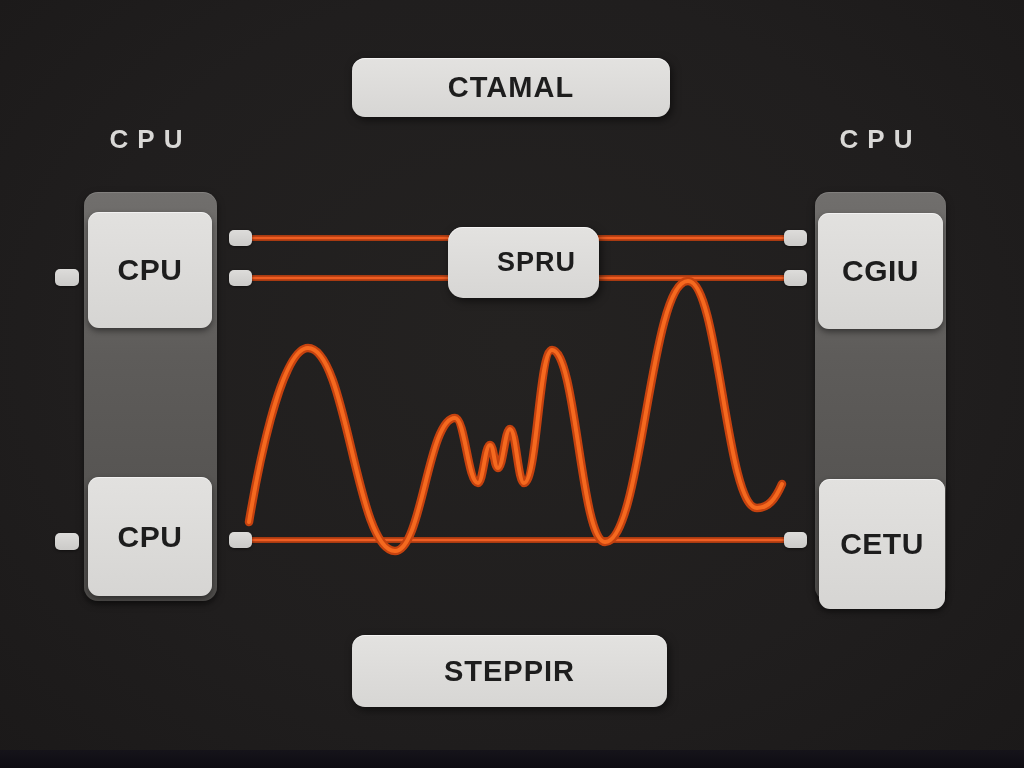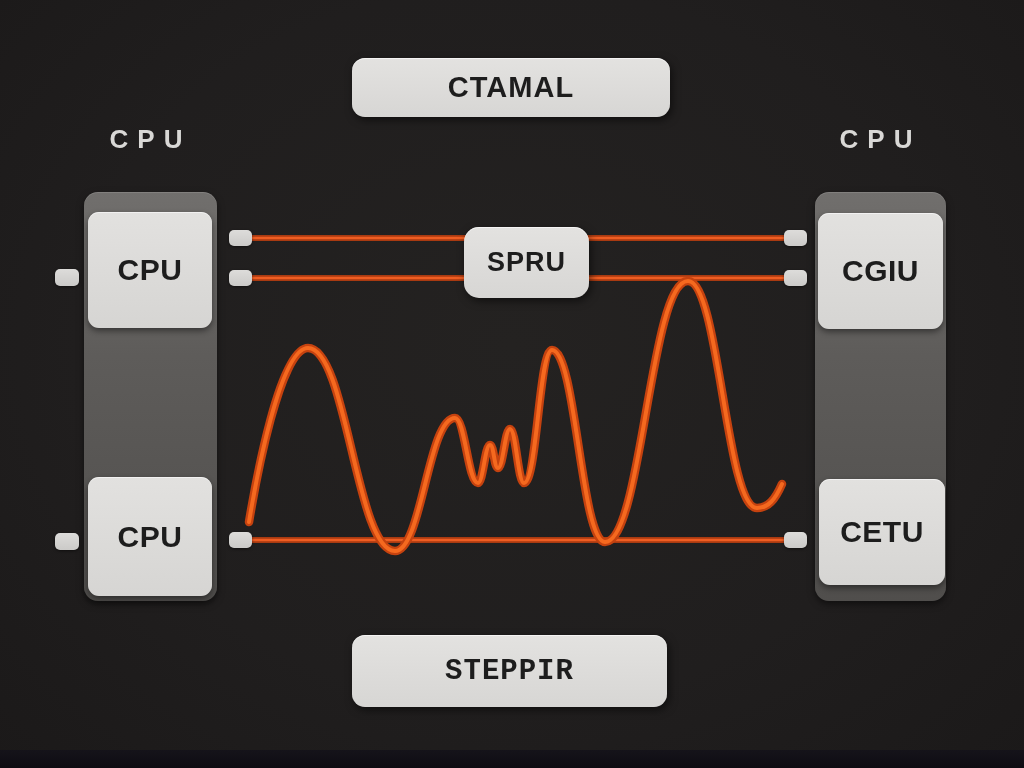--- a/index.html
+++ b/index.html
@@ -14,22 +14,22 @@
   }
   
   .pill{
     position:absolute;display:flex;align-items:center;justify-content:center;
     background:linear-gradient(#e3e2e0,#d7d6d4);
     border-radius:13px;color:#1d1d1d;font-weight:bold;
     box-shadow:2px 3px 8px rgba(0,0,0,.55), inset 0 1px 0 rgba(255,255,255,.6);
     letter-spacing:1px;z-index:6;text-align:right;
   }
   .pill.top-label{left:352px;top:58px;width:318px;height:59px;font-size:29px;}
-  .pill.bottom-label{left:352px;top:635px;width:315px;height:72px;font-size:29px;font-family:Liberation Mono, monospace;}
-  .pill.bus-label{left:464px;top:227px;width:125px;height:71px;font-size:27px;border-radius:15px;}
+  .pill.bottom-label{left:352px;top:635px;width:315px;height:72px;font-size:29px;}
+  .pill.bus-label{left:448px;top:227px;width:125px;height:71px;font-size:27px;border-radius:15px;padding-left:26px;}
   
   .col-title{
     position:absolute;color:#d9d8d6;font-weight:bold;font-size:26px;
     letter-spacing:9px;text-align:center;z-index:4;
   }
   .col-title.left{left:84px;top:124px;width:133px;}
   .col-title.right{left:815px;top:124px;width:131px;}
   
   .column{
     position:absolute;top:192px;height:409px;border-radius:14px;
@@ -43,21 +43,21 @@
   .chip{
     position:absolute;display:flex;align-items:center;justify-content:center;
     background:linear-gradient(#e2e1df,#d6d5d3);
     border-radius:11px;color:#1d1d1d;font-weight:bold;font-size:30px;
     box-shadow:0 3px 6px rgba(0,0,0,.45), inset 0 1px 0 rgba(255,255,255,.55);
     z-index:4;letter-spacing:0.5px;
   }
   .chip.l-top{left:88px;top:212px;width:124px;height:116px;}
   .chip.l-bot{left:88px;top:477px;width:124px;height:119px;}
   .chip.r-top{left:818px;top:213px;width:125px;height:116px;justify-content:center;}
-  .chip.r-bot{left:819px;top:479px;width:126px;height:106px;}
+  .chip.r-bot{left:819px;top:479px;width:126px;height:130px;}
   
   .pin{
     position:absolute;width:23px;height:16px;border-radius:5px;
     background:linear-gradient(#dddcda,#cbcac8);
     box-shadow:0 1px 3px rgba(0,0,0,.5);z-index:5;
   }
   .pin.outer-l-top{left:55px;top:269px;width:24px;height:17px;}
   .pin.outer-l-bot{left:55px;top:533px;width:24px;height:17px;}
   .pin.line1-l{left:229px;top:230px;}
   .pin.line1-r{left:784px;top:230px;}

